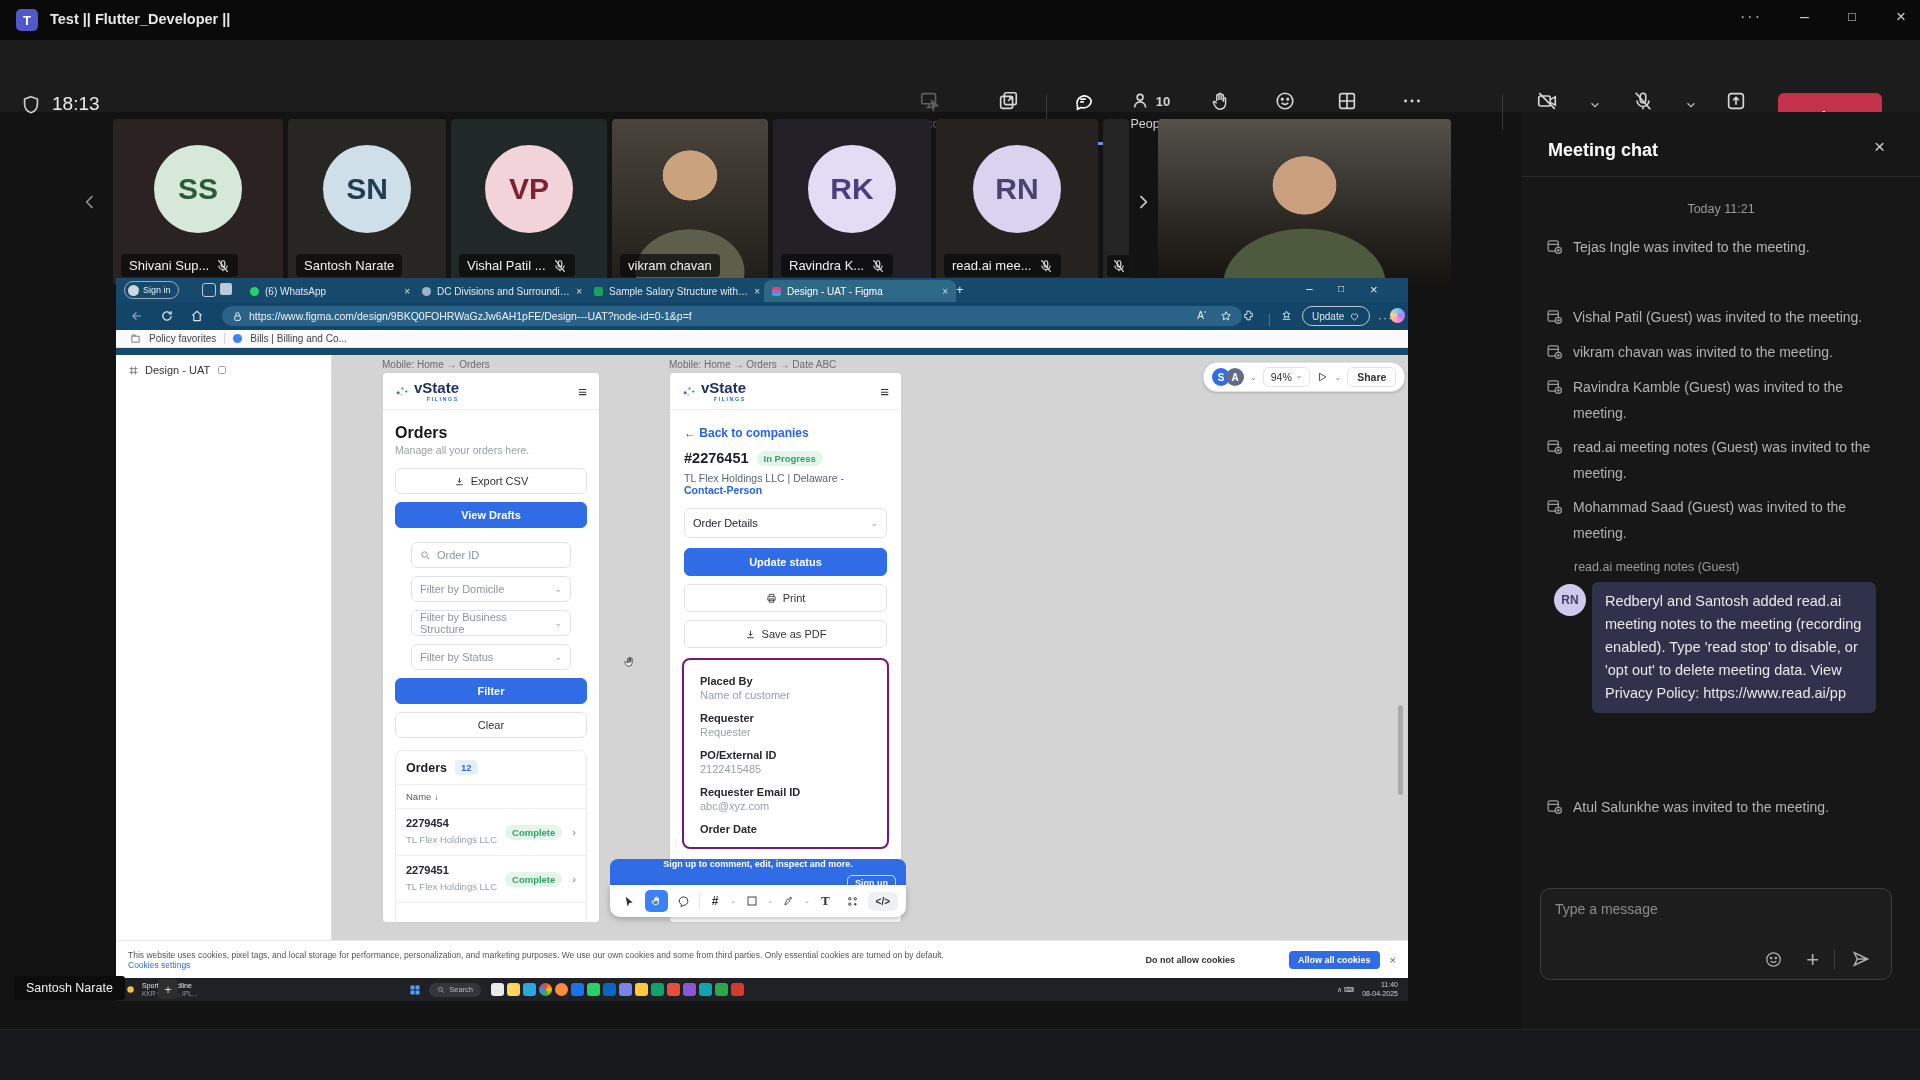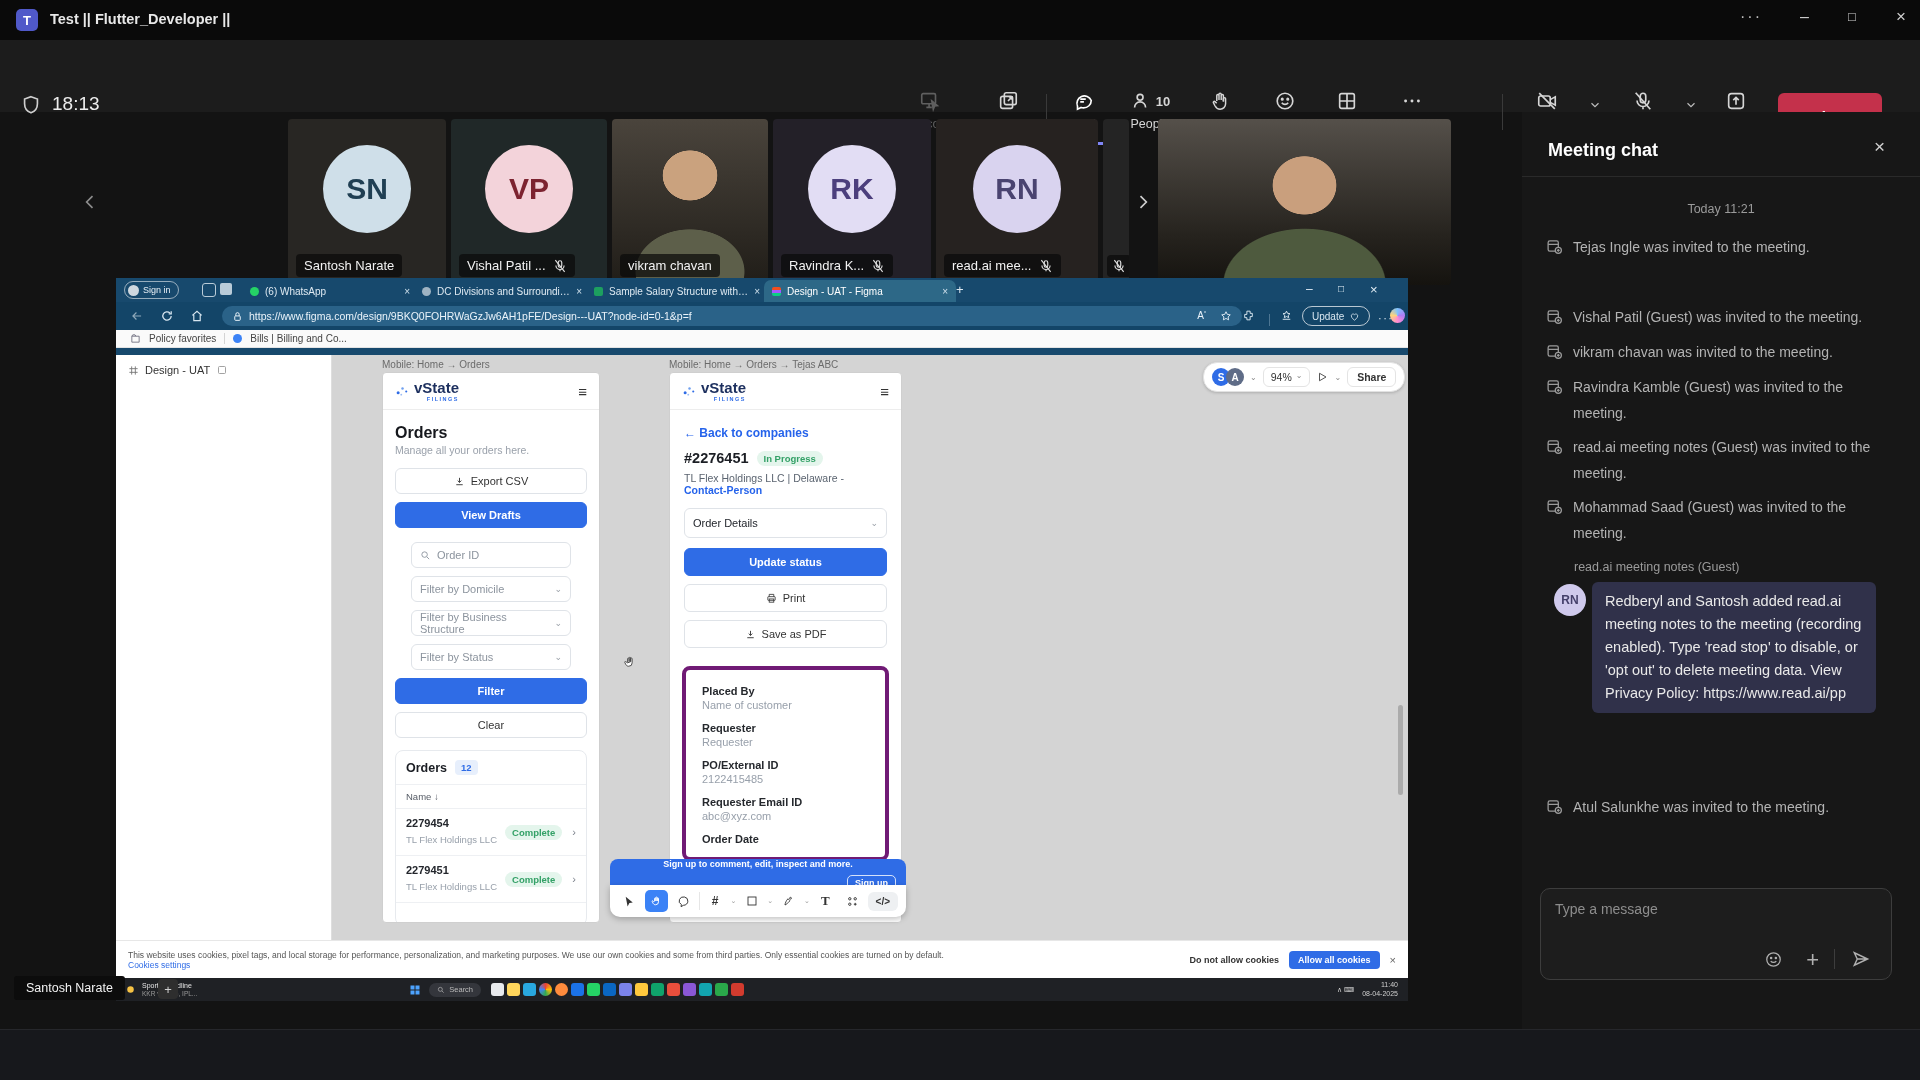--- a/index.html
+++ b/index.html
@@ -206,20 +206,31 @@
       <span>Leave</span>
     </div>
   </div>
 
   <span class="abs" style="left:80px;top:186px;color:#8d8d8d;">
     <svg width="20" height="32" viewBox="0 0 24 24" fill="none" stroke="currentColor" stroke-width="2">
         <path d="M15 5l-7 7 7 7"></path>
       </svg>
   </span>
 
+  <div class="tile" style="left:113px;width:170px;background:#2b2222;">
+    <div class="avatar" style="background:#d6e9d8;color:#2a5c3a;">SS</div>
+    <div class="namepill">
+        <span>Shivani Sup...</span>
+      <svg viewBox="0 0 24 24" fill="none" stroke="currentColor" stroke-width="2">
+          <rect x="9" y="3" width="6" height="11" rx="3"></rect>
+          <path d="M5 11a7 7 0 0 0 14 0M12 18v3"></path>
+          <line x1="4" y1="2" x2="20" y2="22"></line>
+        </svg>
+    </div>
+  </div>
   <div class="tile" style="left:288px;width:158px;background:#282623;">
     <div class="avatar" style="background:#cfdfe9;color:#203f53;">SN</div>
     <div class="namepill">
         <span>Santosh Narate</span>
       </div>
   </div>
   <div class="tile" style="left:451px;width:156px;background:#202828;">
     <div class="avatar" style="background:#f3d3da;color:#7c2330;">VP</div>
     <div class="namepill">
         <span>Vishal Patil ...</span>
@@ -453,21 +464,21 @@
           <div style="border-top:1px solid #eef0f3;padding:8px 10px;display:flex;align-items:center;">
             <span><b style="font-size:11px;color:#23262c;display:block;">2279451</b>
             <span style="font-size:9.5px;color:#98a0ab;">TL Flex Holdings LLC</span></span>
             <span class="badge-g" style="margin-left:auto;">Complete</span>
             <span style="color:#7c828c;font-size:11px;margin-left:10px;">›</span>
           </div>
           <div style="border-top:1px solid #eef0f3;height:22px;"></div>
         </div>
       </div>
 
-      <div class="mocklabel" style="left:553px;top:4px;">Mobile: Home → Orders → Tejas ABC</div>
+      <div class="mocklabel" style="left:553px;top:4px;">Mobile: Home → Orders → Date ABC</div>
       <div class="mock" style="left:553px;top:17px;width:233px;height:551px;">
         <div class="mlogo">
           <svg width="15" height="15" viewBox="0 0 24 24">
               <circle cx="5" cy="14" r="2.4" fill="#2f6ce6"></circle>
               <circle cx="12" cy="7" r="2" fill="#6fa0ef"></circle>
               <circle cx="18" cy="12" r="1.7" fill="#2f6ce6"></circle>
               <circle cx="10" cy="17" r="1.5" fill="#9cbcf4"></circle>
             </svg>
           <span style="margin-left:4px;">
             <span class="vname">vState</span>
@@ -498,21 +509,21 @@
               <rect x="7" y="13" width="10" height="7"></rect>
             </svg>
           <span>Print</span>
         </div>
         <div class="mbtn" style="margin:0 14px 10px;height:26px;">
           <svg width="11" height="11" viewBox="0 0 24 24" fill="none" stroke="#333" stroke-width="2">
               <path d="M12 4v10M8 10l4 4 4-4M5 19h14"></path>
             </svg>
           <span>Save as PDF</span>
         </div>
-        <div style="margin:18px 12px 0;border:4px solid #701a75;border-radius:8px;padding:4px 0 10px;">
+        <div style="margin:10px 12px 0;border:2px solid #701a75;border-radius:8px;padding:4px 0 10px;">
           <div class="fieldl">Placed By</div>
           <div class="fieldv">Name of customer</div>
           <div class="fieldl">Requester</div>
           <div class="fieldv">Requester</div>
           <div class="fieldl">PO/External ID</div>
           <div class="fieldv">2122415485</div>
           <div class="fieldl">Requester Email ID</div>
           <div class="fieldv">abc@xyz.com</div>
           <div class="fieldl">Order Date</div>
         </div>
@@ -594,21 +605,21 @@
           </span>
         <span style="margin-left:auto;background:#eef0f2;border-radius:6px;padding:4px 8px;font-size:10px;color:#333;font-weight:bold;">&lt;/&gt;</span>
       </div>
 
       <div class="abs" style="left:1282px;top:350px;width:5px;height:90px;border-radius:3px;background:#ababab;"></div>
     </div>
 
     <div class="cookiebar">
       <span style="max-width:820px;"><span>This website uses cookies, pixel tags, and local storage for performance, personalization, and marketing purposes. We use our own cookies and some from third parties. Only essential cookies are turned on by default.</span> <span style="color:#2f6ce6;">Cookies settings</span></span>
       <span style="margin-left:auto;font-size:9px;font-weight:bold;color:#333;">Do not allow cookies</span>
-      <span style="background:#2f6ce6;color:#fff;font-size:9px;font-weight:bold;border-radius:4px;padding:4px 9px;">Allow all cookies</span>
+      <span style="background:#2f6ce6;color:#fff;font-size:9px;font-weight:bold;border-radius:4px;padding:4px 9px;margin-left:44px;">Allow all cookies</span>
       <span style="color:#666;font-size:11px;">×</span>
     </div>
 
     <div class="staskbar">
       <span style="margin:0 5px 0 8px;">
           <svg width="13" height="13" viewBox="0 0 24 24" fill="#f6c244">
             <circle cx="12" cy="12" r="6"></circle>
           </svg>
         </span>
       <span style="line-height:1.1;">

